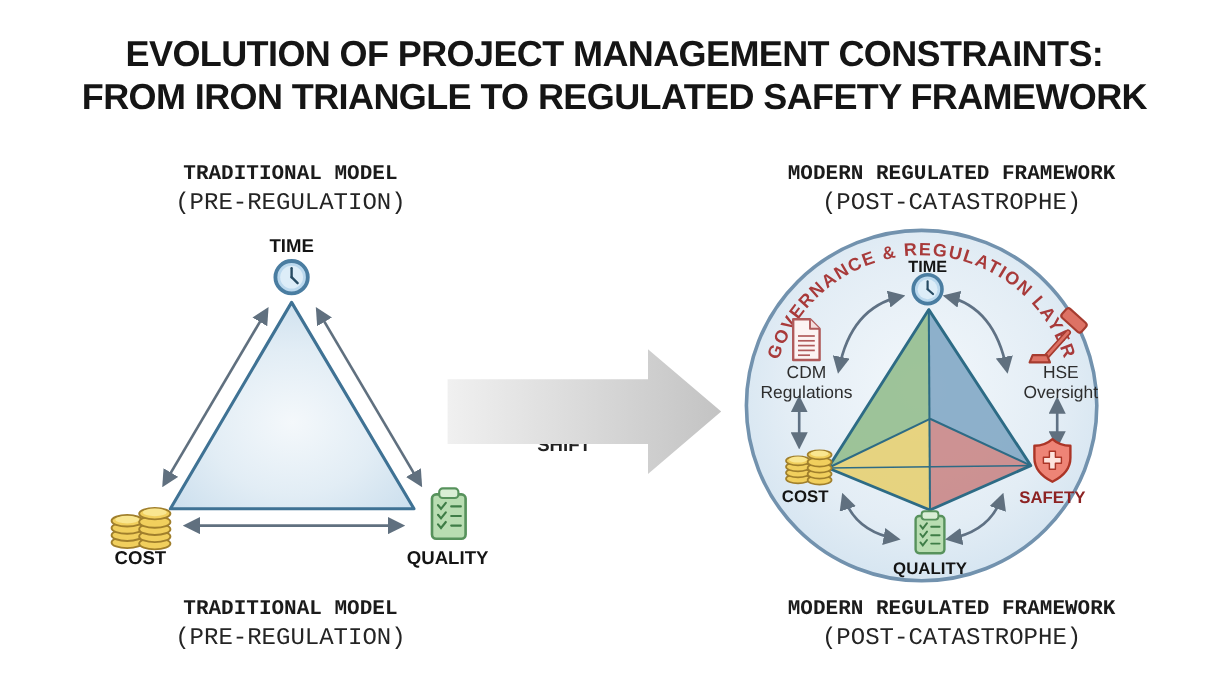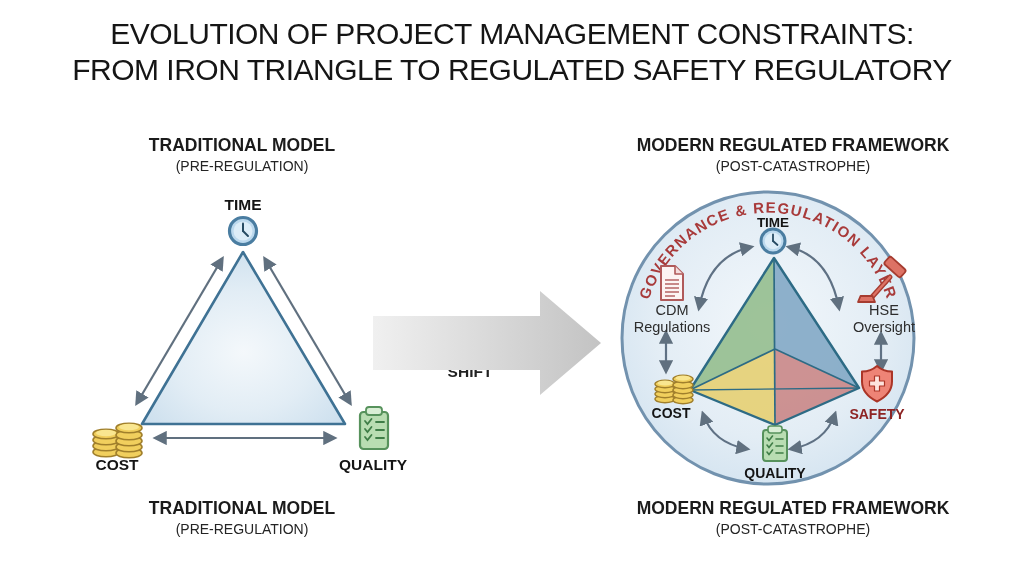--- a/index.html
+++ b/index.html
@@ -1,50 +1,50 @@
 <!DOCTYPE html>
 <html><head>
 <meta charset="utf-8">
 <style>
   html,body{margin:0;padding:0;background:#ffffff;}
   .canvas{
     position:relative;width:1024px;height:576px;background:#ffffff;overflow:hidden;
     font-family:"Liberation Sans",sans-serif;color:#161616;
   }
   .title{
-    position:absolute;top:16px;left:0;right:0;text-align:center;
-    font-weight:normal;font-size:30px;line-height:1.2;letter-spacing:-0.5px;color:#151515;
+    position:absolute;top:28px;left:0;right:0;text-align:center;
+    font-weight:bold;font-size:30px;line-height:1.2;letter-spacing:-0.5px;color:#151515;
   }
-  .col-header,.col-caption{position:absolute;width:380px;text-align:center;line-height:1.3;}
+  .col-header,.col-caption{position:absolute;width:380px;text-align:center;line-height:1.3;font-family:Liberation Mono, monospace;}
   .col-header{top:134px;}
   .col-caption{top:497px;}
   .col-left{left:52px;}
   .col-right{left:603px;}
   .hdr-line1{font-weight:bold;font-size:17.5px;color:#1b1b1b;}
-  .hdr-line2{font-weight:normal;font-size:14px;color:#242424;}
+  .hdr-line2{font-weight:normal;font-size:20px;color:#242424;}
   .arrow-label{
     position:absolute;top:318px;left:395px;width:150px;text-align:center;
     font-weight:bold;font-size:15.5px;line-height:1.4;color:#222222;
   }
   svg.scene{position:absolute;left:0;top:0;}
   text{font-family:"Liberation Sans",sans-serif;}
   .node-label{font-weight:bold;font-size:14px;fill:#141414;}
   .node-label-lg{font-weight:bold;font-size:15.5px;fill:#141414;}
   .node-sublabel{font-size:14.5px;fill:#2d2d2d;}
   .safety-label{font-weight:bold;font-size:14px;fill:#8d2323;}
   .arc-text{font-weight:bold;font-size:15px;fill:#a83a3a;letter-spacing:1.3px;}
 </style>
 </head>
 <body>
 
 <div class="canvas">
 
   <div class="title">
     <div>EVOLUTION OF PROJECT MANAGEMENT CONSTRAINTS:</div>
-    <div>FROM IRON TRIANGLE TO REGULATED SAFETY REGULATORY</div>
+    <div>FROM IRON TRIANGLE TO REGULATED SAFETY FRAMEWORK</div>
   </div>
 
   <div class="col-header col-left">
     <div class="hdr-line1">TRADITIONAL MODEL</div>
     <div class="hdr-line2">(PRE-REGULATION)</div>
   </div>
 
   <div class="col-header col-right">
     <div class="hdr-line1">MODERN REGULATED FRAMEWORK</div>
     <div class="hdr-line2">(POST-CATASTROPHE)</div>

